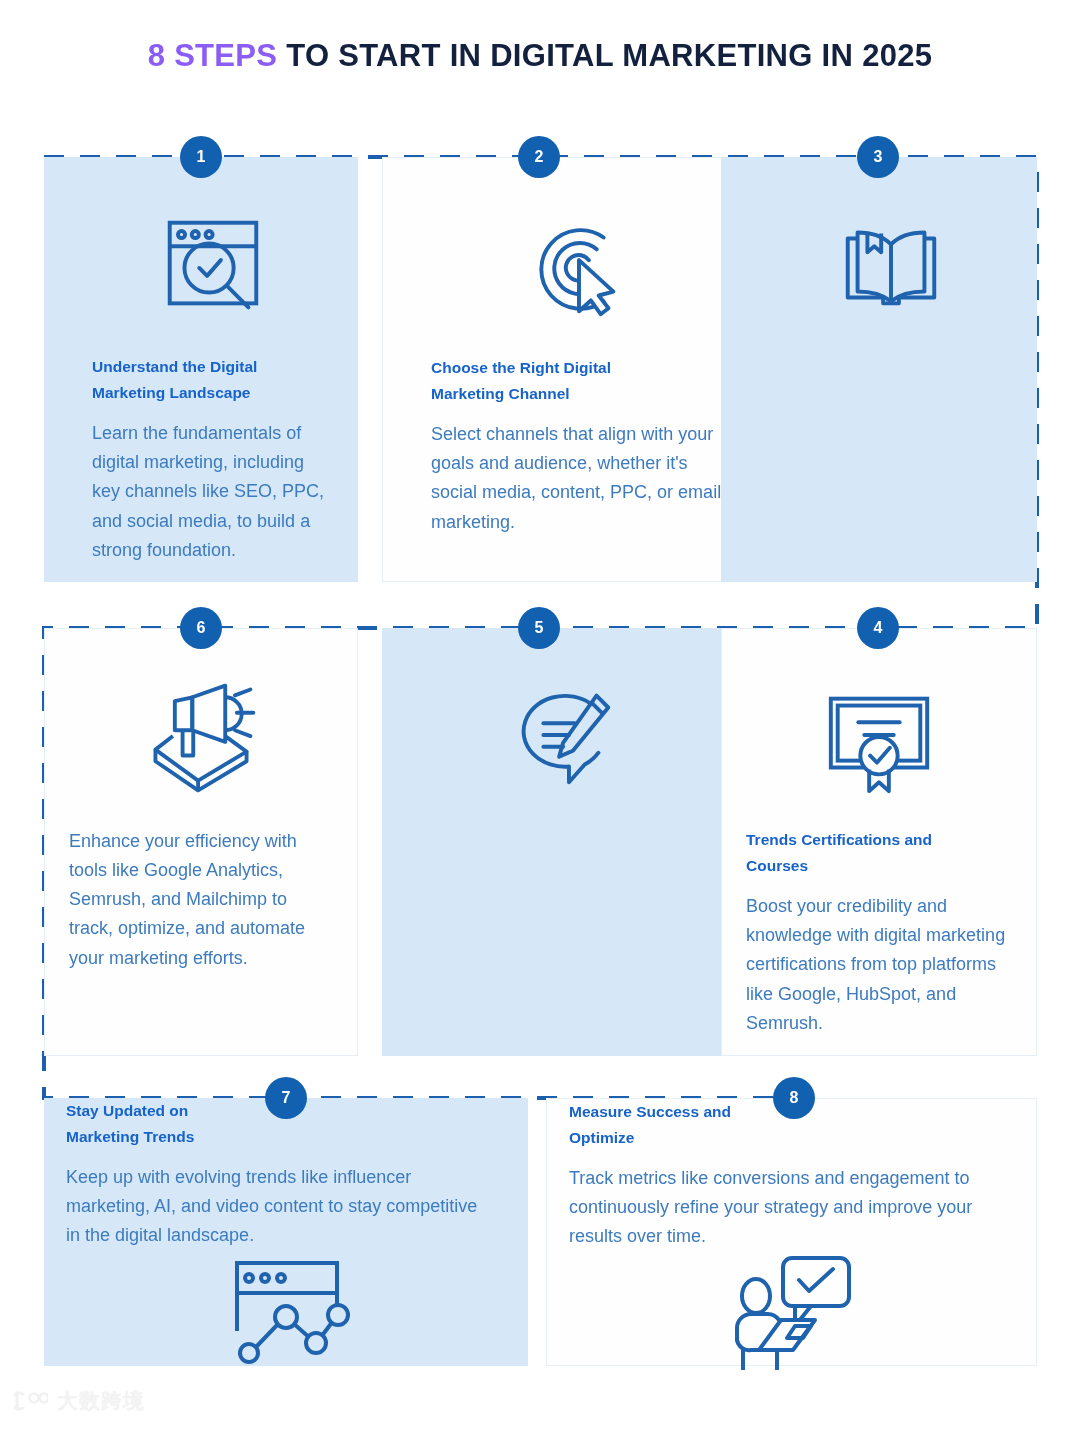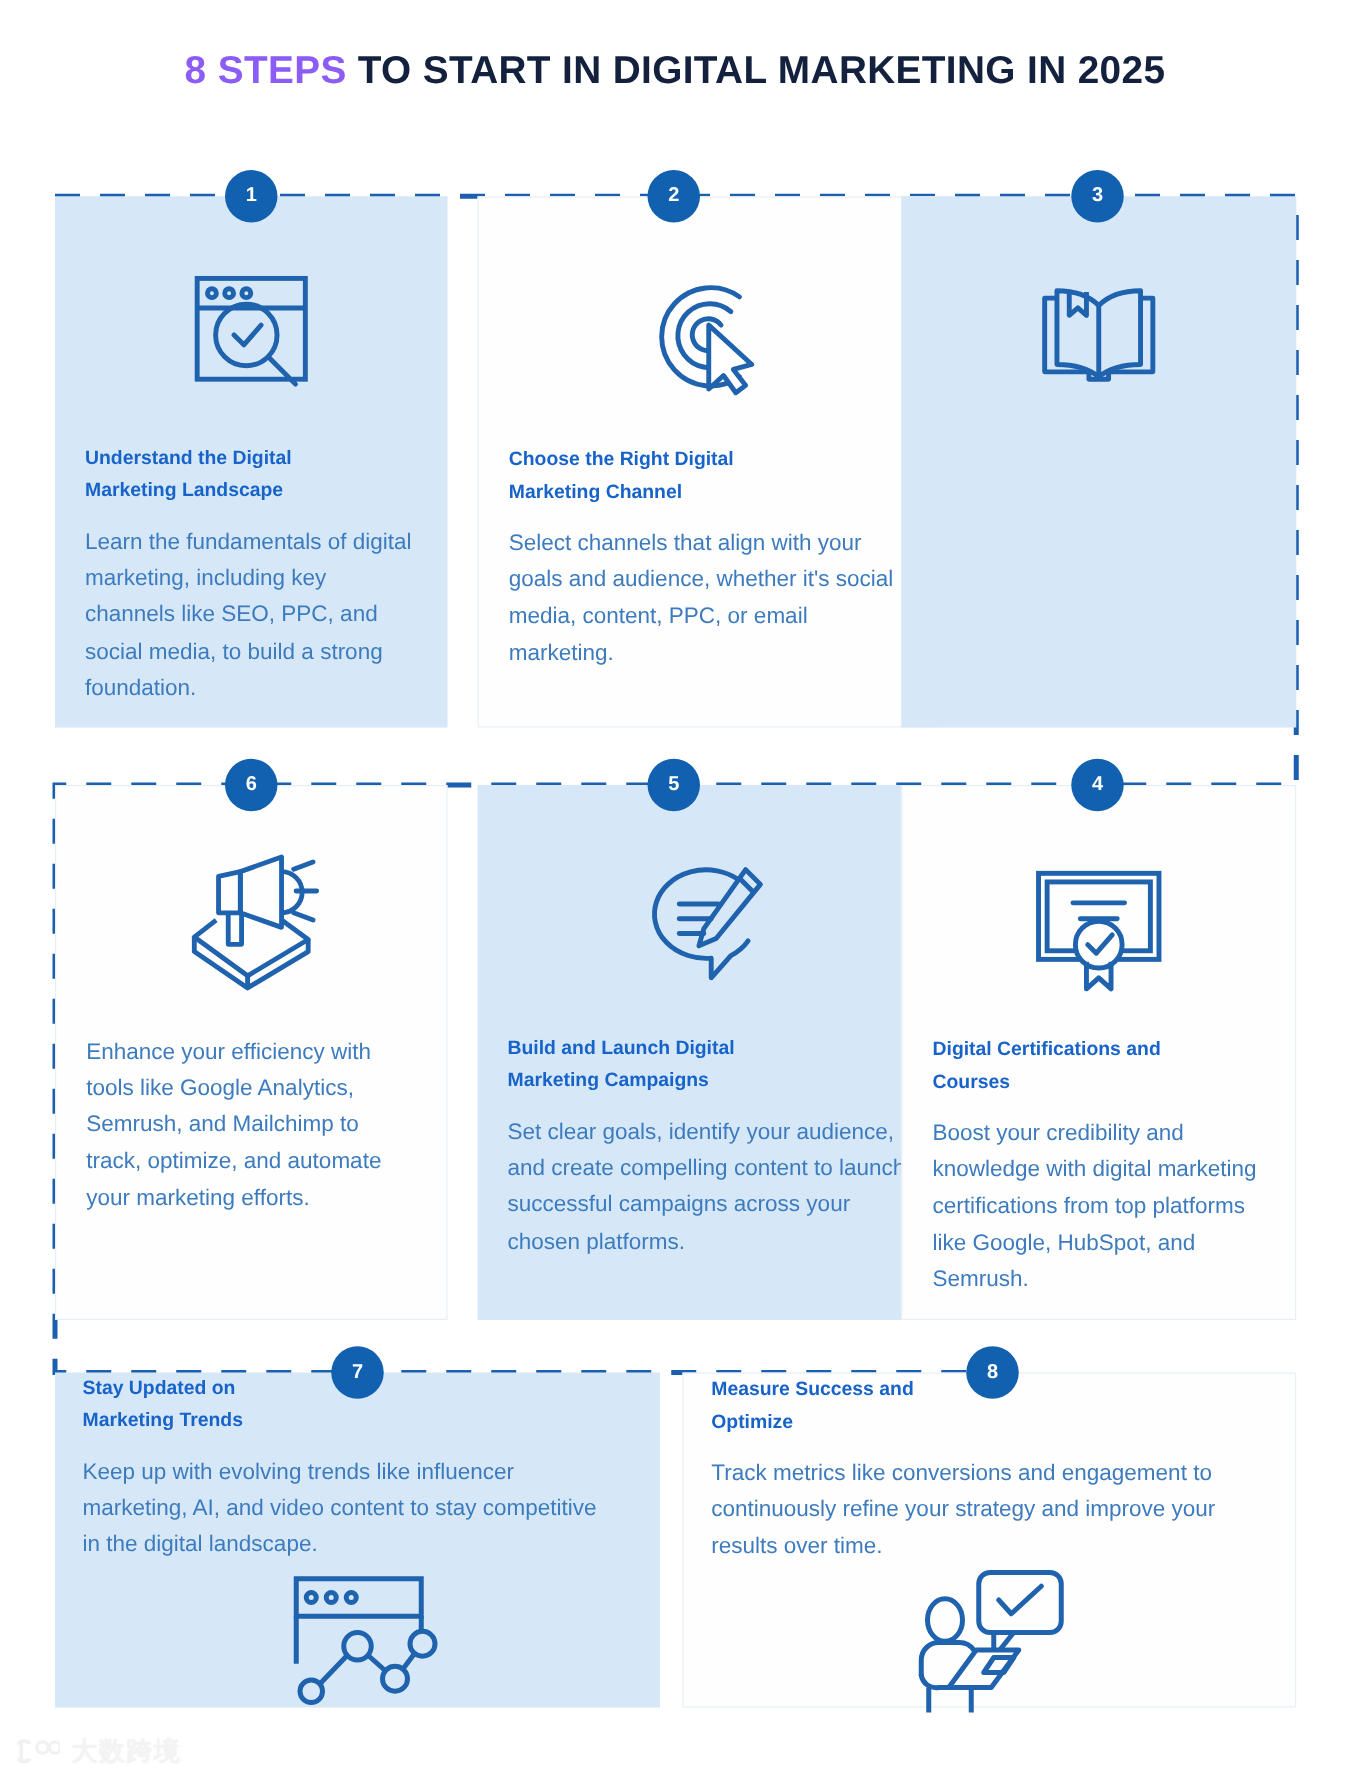--- a/index.html
+++ b/index.html
@@ -65,21 +65,21 @@
     margin-bottom: 13px;
     white-space: pre-line;
   }
   .card-text {
     color: #3D7BBF;
     font-size: 18px;
     line-height: 1.62;
   }
 
   
-  .row1 { top: 157px; height: 425px; }
+  .row1 { top: 157px; height: 425px; padding-left: 24px; }
   .row2 { top: 628px; height: 428px; }
 
   .col1 { left: 44px;  width: 314px; }
   .col2 { left: 382px; width: 369px; }
   .col3 { left: 721px; width: 316px; }
 
   .row1 .card-icon { height: 185px; padding-top: 32px; }
   .row2 .card-icon { height: 188px; padding-top: 30px; }
   .row1 .card-body { padding-top: 12px; }
   .row2 .card-body { padding-top: 10px; }
@@ -216,41 +216,36 @@
   <div class="card-icon">
     <svg width="122" height="118" viewBox="0 0 124 120" fill="none" stroke="#1F62AD" stroke-width="4">
       <path d="M 86 26 A 42 36 0 1 0 64 90 L 64 106 L 80 88 A 42 36 0 0 0 94 76" stroke-linejoin="round" stroke-linecap="round"></path>
       <line x1="38" y1="46" x2="70" y2="46" stroke-linecap="round"></line>
       <line x1="38" y1="58" x2="64" y2="58" stroke-linecap="round"></line>
       <line x1="38" y1="70" x2="58" y2="70" stroke-linecap="round"></line>
       <path d="M 92 18 L 104 30 L 68 74 L 54 80 L 58 66 Z" fill="none" stroke-linejoin="round"></path>
       <line x1="86" y1="24" x2="98" y2="36"></line>
     </svg>
   </div>
-  <div class="card-body">
-    <div class="card-title">Build and Launch Digital
-Marketing Campaigns</div>
-    <div class="card-text">Set clear goals, identify your audience, and create compelling content to launch successful campaigns across your chosen platforms.</div>
-  </div>
 </div>
 
 <div class="card plain row2 col3">
   <div class="card-icon">
     <svg width="124" height="118" viewBox="0 0 126 120" fill="none" stroke="#1F62AD" stroke-width="4">
       <rect x="14" y="20" width="98" height="70"></rect>
       <rect x="21" y="27" width="84" height="56"></rect>
       <line x1="42" y1="44" x2="84" y2="44" stroke-linecap="round"></line>
       <line x1="48" y1="57" x2="78" y2="57" stroke-linecap="round"></line>
       <circle cx="63" cy="78" r="19" fill="#ffffff"></circle>
       <path d="M 54 78 L 61 85 L 74 70" stroke-linecap="round" stroke-linejoin="round"></path>
       <path d="M 53 92 L 53 114 L 63 105 L 73 114 L 73 92" stroke-linejoin="round"></path>
     </svg>
   </div>
   <div class="card-body">
-    <div class="card-title">Digital Certifications and
+    <div class="card-title">Trends Certifications and
 Courses</div>
     <div class="card-text">Boost your credibility and knowledge with digital marketing certifications from top platforms like Google, HubSpot, and Semrush.</div>
   </div>
 </div>
 
 <div class="card tint row3 w1">
   <div class="inner">
     <div class="txt">
       <div class="card-title">Stay Updated on
 Marketing Trends</div>

